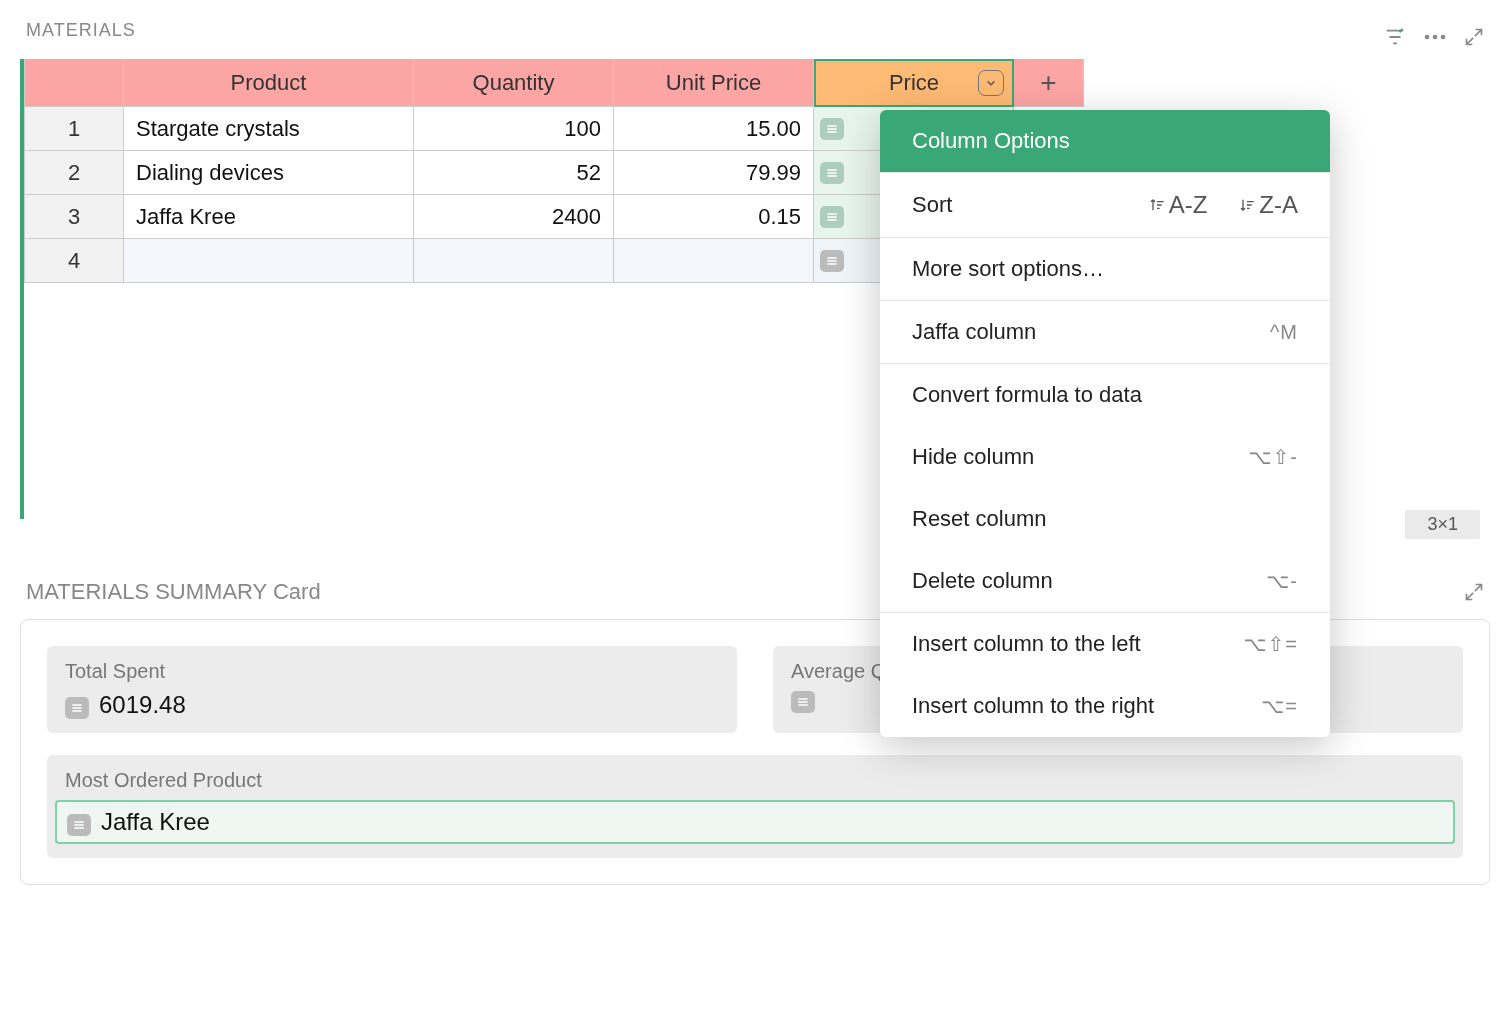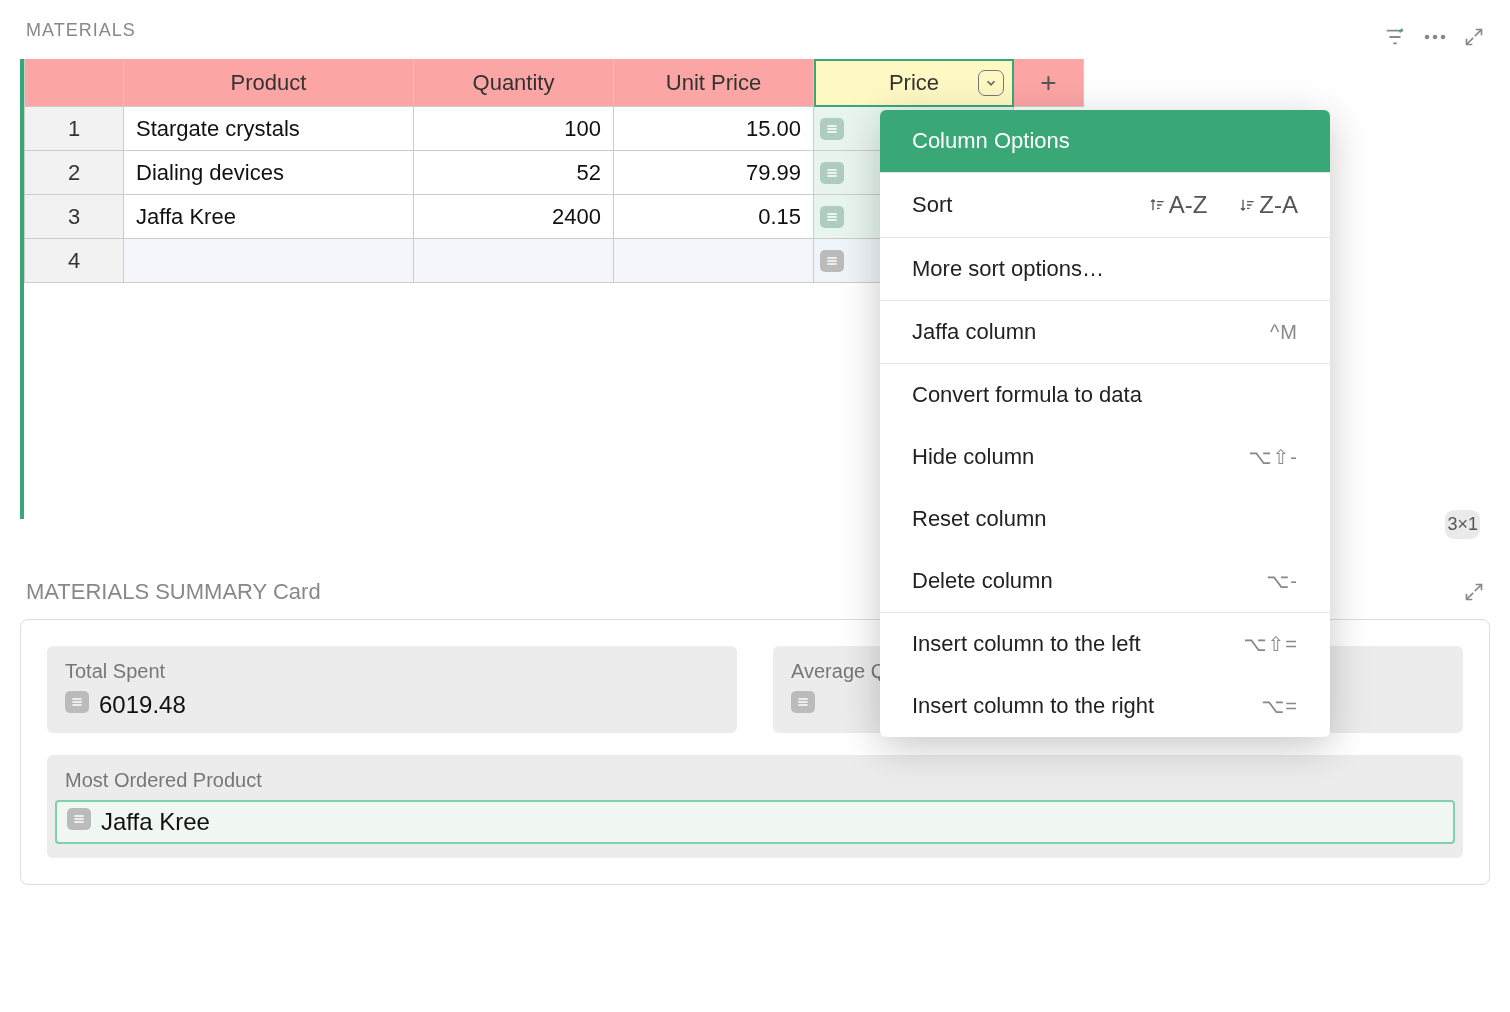--- a/index.html
+++ b/index.html
@@ -6,42 +6,42 @@
 body { font-family: -apple-system, BlinkMacSystemFont, "Segoe UI", Helvetica, Arial, sans-serif; background: #fff; padding: 20px; width: 1510px; }
 .section-title { color: #888; font-size: 18px; letter-spacing: 1px; font-weight: 400; margin-bottom: 12px; }
 .topbar { display: flex; justify-content: space-between; align-items: center; margin-bottom: 6px; padding: 0 6px; }
 .topbar-actions { display: flex; gap: 18px; align-items: center; }
 .icon-btn { color: #888; cursor: pointer; display: flex; align-items: center; justify-content: center; }
 
 .table-container { border-left: 4px solid #3aa876; height: 460px; position: relative; }
 .grid { display: grid; grid-template-columns: 100px 290px 200px 200px 200px 70px; }
 .hdr { background: #fca5a5; border: 1px solid #ccc; border-left: none; border-top: none; height: 48px; display: flex; align-items: center; justify-content: center; font-size: 22px; color: #333; }
 .hdr:first-child { border-left: 1px solid #ccc; }
-.hdr.active { background: #fef9c3; border: 2px solid #3aa876; position: relative; }
+.hdr.active { background: #fdba74; border: 2px solid #3aa876; position: relative; }
 .hdr.active .chev { position: absolute; right: 8px; width: 26px; height: 26px; border: 1.5px solid #777; border-radius: 7px; display: flex; align-items: center; justify-content: center; }
 .hdr.add { font-size: 28px; color: #555; }
 
 .rownum { background: #f2f2f2; border: 1px solid #ccc; border-top: none; border-left: 1px solid #ccc; height: 44px; display: flex; align-items: center; justify-content: center; font-size: 22px; color: #333; }
 .cell { border: 1px solid #ccc; border-top: none; border-left: none; height: 44px; display: flex; align-items: center; padding: 0 12px; font-size: 22px; color: #111; }
 .cell.r { justify-content: flex-end; }
 .cell.price { background: #e8f5ee; position: relative; padding-left: 38px; justify-content: flex-end; }
 .cell.price.empty { background: #eef4f8; }
 .formula-chip { position: absolute; left: 6px; top: 50%; transform: translateY(-50%); width: 24px; height: 22px; background: #aeccbf; border-radius: 5px; display: flex; align-items: center; justify-content: center; }
 .formula-chip.gray { background: #bbb; }
 .formula-chip svg { width: 14px; height: 14px; }
 .blankrow { background: #f4f6fb; }
 
-.dim-badge { position: absolute; right: 10px; bottom: -20px; background: #eaeaea; color: #555; border-radius: 9px; padding: 4px 2px; font-size: 18px; }
+.dim-badge { position: absolute; right: 10px; bottom: -20px; background: #eaeaea; color: #555; border-radius: 1px; padding: 4px 22px; font-size: 18px; }
 
 .summary-title { color: #888; font-size: 22px; margin: 60px 0 14px; padding: 0 6px; display: flex; justify-content: space-between; align-items: center; }
 .summary-box { border: 1.5px solid #ddd; border-radius: 8px; padding: 26px; }
 .summary-row { display: grid; grid-template-columns: 1fr 1fr; gap: 36px; margin-bottom: 22px; }
 .card { background: #ececec; border-radius: 6px; padding: 14px 18px; }
 .card-label { color: #777; font-size: 20px; margin-bottom: 8px; }
-.card-value { font-size: 24px; color: #111; display: flex; align-items: flex-start; gap: 10px; }
+.card-value { font-size: 24px; color: #111; display: flex; align-items: flex-end; gap: 10px; }
 .card-value .chip { width: 24px; height: 22px; background: #bbb; border-radius: 5px; display: inline-flex; align-items: center; justify-content: center; }
 .card.wide { grid-column: 1 / -1; }
 .card.highlight .card-value-wrap { border: 2px solid #7fd1a9; background: #f0f6f2; border-radius: 4px; padding: 6px 10px; margin: 0 -10px; }
 
 .menu { position: absolute; top: 110px; left: 880px; width: 450px; background: #fff; border-radius: 6px; box-shadow: 0 10px 40px rgba(0,0,0,0.22); overflow: hidden; z-index: 100; }
 .menu-item { padding: 18px 32px; font-size: 22px; color: #222; display: flex; justify-content: space-between; align-items: center; cursor: pointer; }
 .menu-item.active { background: #3aa876; color: #fff; }
 .menu-sep { height: 1px; background: #e5e5e5; }
 .menu-item .shortcut { color: #888; font-size: 20px; letter-spacing: 1px; }
 .menu-item .sort-group { display: flex; gap: 32px; color: #555; font-size: 24px; }

